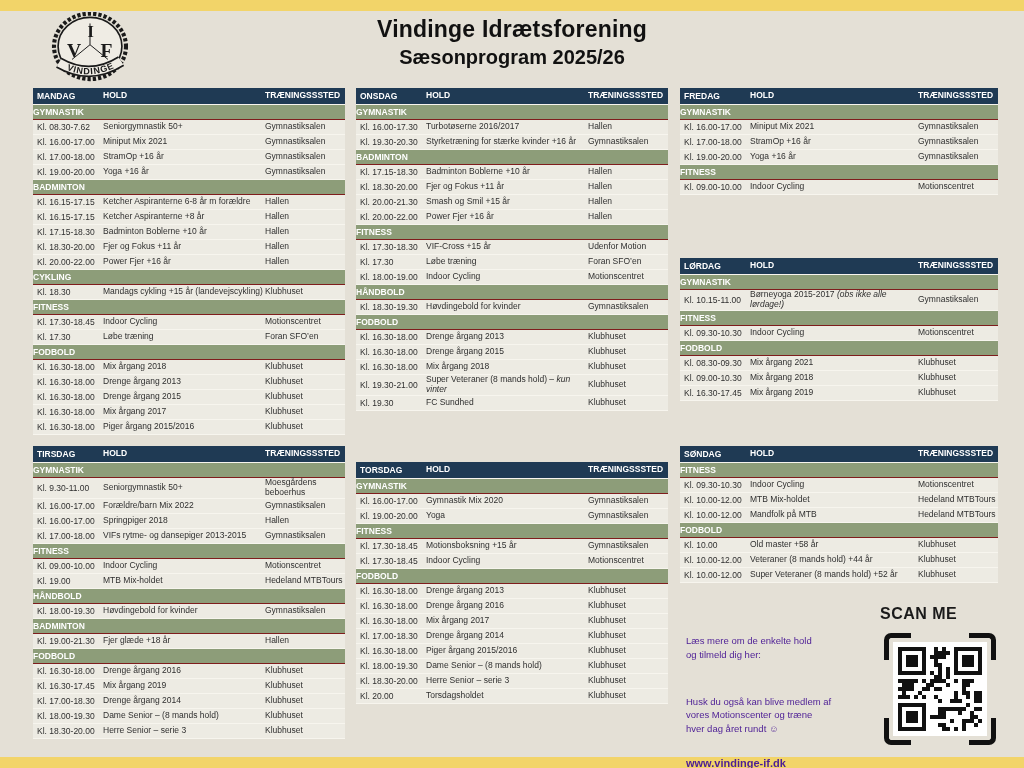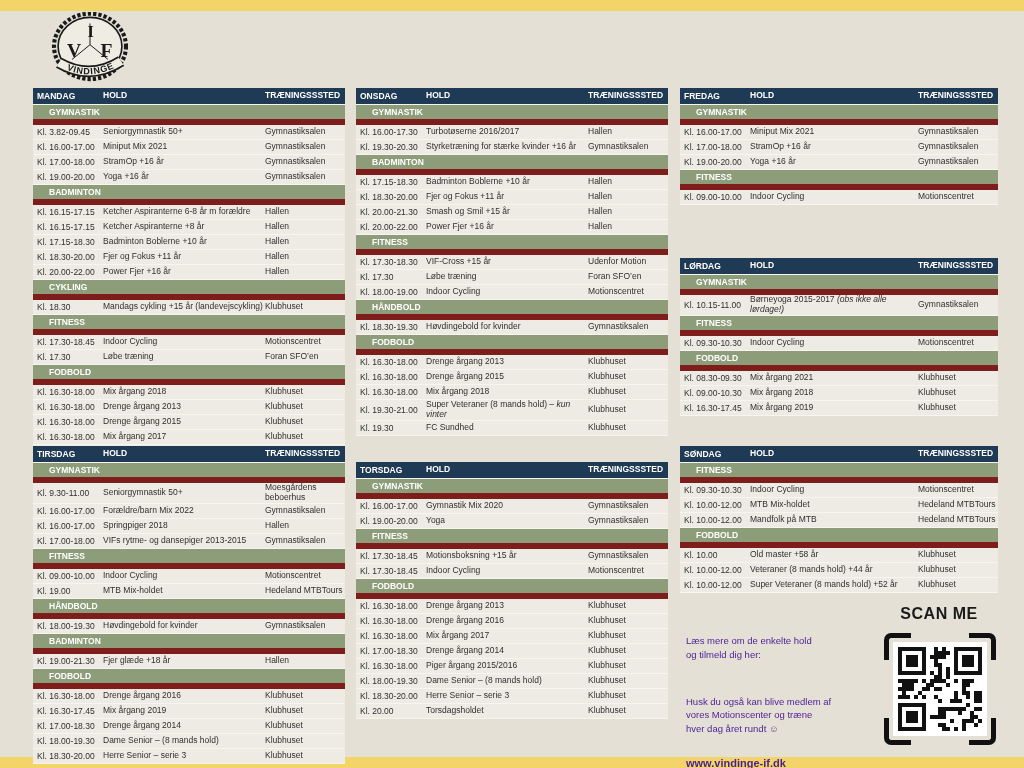--- a/index.html
+++ b/index.html
@@ -25,34 +25,34 @@
   .pos-ons{left:356px;top:88px; width:312px;}
   .pos-fre{left:680px;top:88px; width:318px;}
   .pos-lor{left:680px;top:258px;width:318px;}
   .pos-tir{left:33px; top:446px;width:312px;}
   .pos-tor{left:356px;top:462px;width:312px;}
   .pos-son{left:680px;top:446px;width:318px;}
 
   .t-header{display:flex;align-items:center;background:var(--header-navy,#1f3a54);
     color:#fff;font-weight:bold;height:16px;border-bottom:1px solid #f7f5ee;}
   .t-section{background:var(--section-green,#8d9d79);color:#fff;font-weight:bold;
-    height:14px;line-height:14px;padding-left:16px;border-bottom:6px solid #7f1d1d;}
+    height:14px;line-height:14px;padding-left:0;border-bottom:1px solid #7f1d1d;}
   .t-row{display:flex;align-items:center;background:var(--row-bg,#edebe3);
     min-height:14px;border-bottom:1px solid #f7f5ee;}
   .c-time{width:64px;flex-shrink:0;padding-left:4px;}
   .c-hold{flex:1;padding-left:2px;padding-right:2px;line-height:1.15;}
   .c-place{width:78px;flex-shrink:0;padding-right:2px;line-height:1.15;}
 
   
   .info-block{position:absolute;left:686px;top:634px;width:195px;color:#4c1d95;}
   .info-block p{margin:0;font-size:9.5px;line-height:1.45;white-space:pre-line;}
   .info-block p.gap{margin-top:33px;}
   .info-block .site{margin-top:20px;font-size:11px;font-weight:bold;white-space:normal;}
 
-  .scanme{position:absolute;left:880px;top:605px;width:118px;text-align:center;
+  .scanme{position:absolute;left:880px;top:605px;width:118px;
     font-size:16px;font-weight:600;letter-spacing:.5px;color:#1a1a1a;}
 
   
   .qr{position:absolute;left:884px;top:633px;width:112px;height:112px;}
   .qr-panel{position:absolute;left:9px;top:9px;width:94px;height:94px;background:#fff;
     display:flex;align-items:center;justify-content:center;}
   .qr-panel svg{width:84px;height:84px;}
   .br{position:absolute;width:22px;height:22px;border:0 solid #111;}
   .br.tl{left:0;top:0;border-left-width:5px;border-top-width:5px;border-top-left-radius:7px;}
   .br.tr{right:0;top:0;border-right-width:5px;border-top-width:5px;border-top-right-radius:7px;}
@@ -78,30 +78,34 @@
       <path d="M12 62 Q50 84 88 60" fill="none" stroke="#efece4" stroke-width="10"></path>
       <defs>
           <path id="bannerArc" d="M14 67 Q50 87 90 63"></path>
         </defs>
       <text font-size="11" font-weight="bold" letter-spacing="1" fill="#1a1a1a" font-family="Liberation Sans, sans-serif">
         <textPath href="#bannerArc" startOffset="8"><tspan>VINDINGE</tspan></textPath>
       </text>
     </svg>
   </div>
 
+  <div class="titles">
+    <div class="title">Vindinge Idrætsforening</div>
+    <div class="subtitle">Sæsonprogram 2025/26</div>
+  </div>
 
   <div class="sched-table pos-man">
       <div class="t-header">
         <div class="c-time">MANDAG</div>
         <div class="c-hold">HOLD</div>
         <div class="c-place">TRÆNINGSSSTED</div>
       </div>
       <div class="t-section">GYMNASTIK</div>
       <div class="t-row">
-        <div class="c-time">Kl. 3.82-09.45</div>
+        <div class="c-time">Kl. 08.30-7.62</div>
         <div class="c-hold"><span>Seniorgymnastik 50+</span></div>
         <div class="c-place">Gymnastiksalen</div>
       </div>
       <div class="t-row">
         <div class="c-time">Kl. 16.00-17.00</div>
         <div class="c-hold"><span>Miniput Mix 2021</span></div>
         <div class="c-place">Gymnastiksalen</div>
       </div>
       <div class="t-row">
         <div class="c-time">Kl. 17.00-18.00</div>

